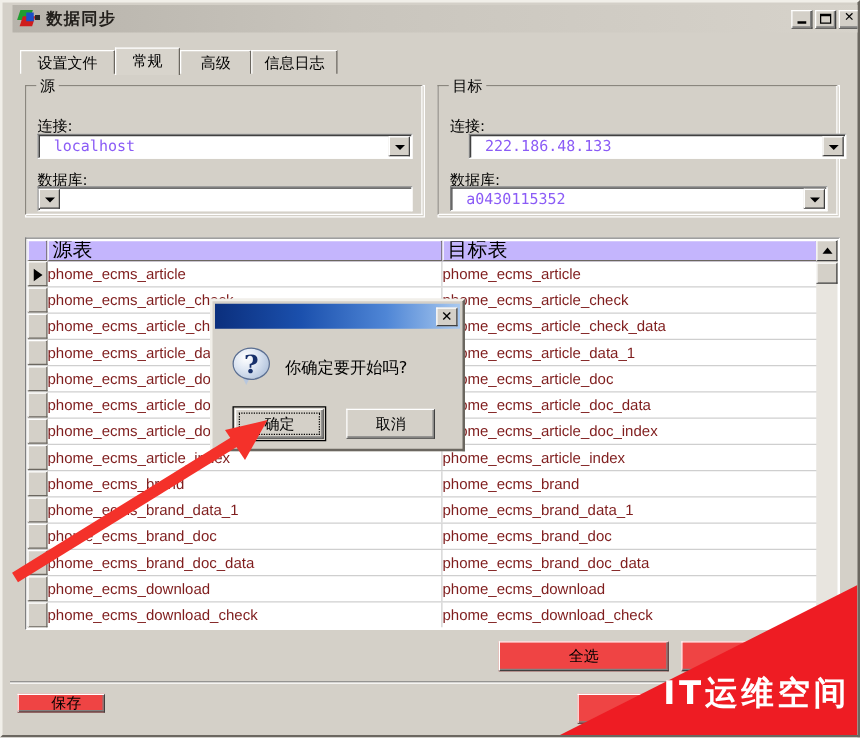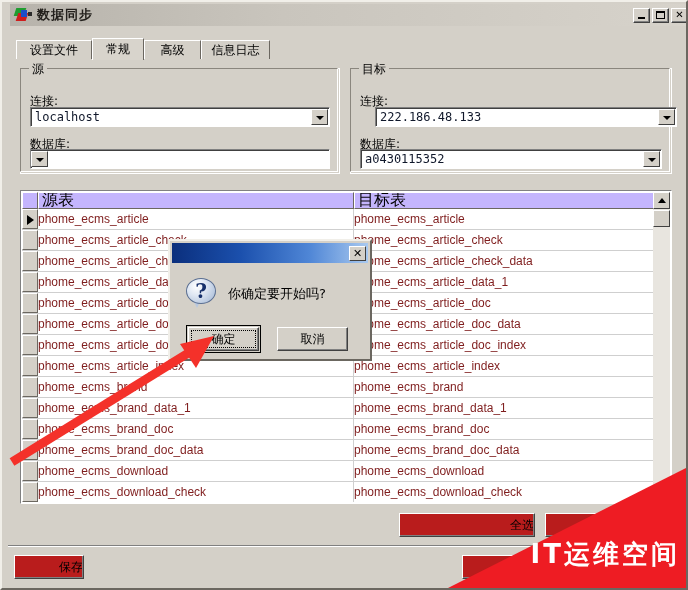--- a/index.html
+++ b/index.html
@@ -193,24 +193,24 @@
   .combo .inner-edge {
     position: absolute;
     left: 0; top: 0; right: 0; bottom: 0;
     border-left: 1px solid #404040;
     border-top: 1px solid #404040;
     box-sizing: border-box;
     pointer-events: none;
   }
   .combo .combo-text {
     flex: 1 1 auto;
-    padding-left: 4px;
+    padding-left: 12px;
     font-family: "DejaVu Sans Mono", monospace;
     font-size: 12px;
-    color: #0f172a;
+    color: #8b5cf6;
     white-space: nowrap;
     overflow: hidden;
     z-index: 1;
   }
   .combo .combo-arrow {
     flex: none;
     width: 17px;
     height: 16px;
     margin-right: 1px;
     background: #d4d0c8;
@@ -351,29 +351,29 @@
     border-left: 1px solid #ffffff;
     border-top: 1px solid #ffffff;
     border-right: 1px solid #404040;
     border-bottom: 1px solid #404040;
     box-sizing: border-box;
   }
 
   
   .btn {
     position: absolute;
-    background: #b91c1c;
+    background: #ef4444;
     border-left: 1px solid #ffffff;
     border-top: 1px solid #ffffff;
     border-right: 1px solid #404040;
     border-bottom: 1px solid #404040;
     box-sizing: border-box;
     display: flex;
     align-items: center;
-    justify-content: flex-end;
+    justify-content: center;
     font-family: "DejaVu Sans", sans-serif;
     font-size: 12px;
     color: #000;
     white-space: nowrap;
   }
   .btn .bevel {
     position: absolute;
     left: 0; top: 0; right: 0; bottom: 0;
     border-right: 1px solid #808080;
     border-bottom: 1px solid #808080;
@@ -717,21 +717,21 @@
     <div class="bevel"></div>
     <span>全选</span>
   </div>
   <div class="btn" style="left:543px; top:511px; width:136px; height:24px;">
     <div class="bevel"></div>
     <span>全部取消</span>
   </div>
 
   <div id="sep"></div>
 
-  <div class="btn" style="left:12px; top:553px; width:70px; height:24px;padding-left:8px;">
+  <div class="btn" style="left:12px; top:553px; width:70px; height:15px;padding-left:8px;">
     <div class="bevel"></div>
     <span>保存</span>
   </div>
   <div class="btn" style="left:460px; top:553px; width:136px; height:24px;">
     <div class="bevel"></div>
     <span>预览</span>
   </div>
 
   <div id="dialog">
     <div id="dlg-titlebar">

